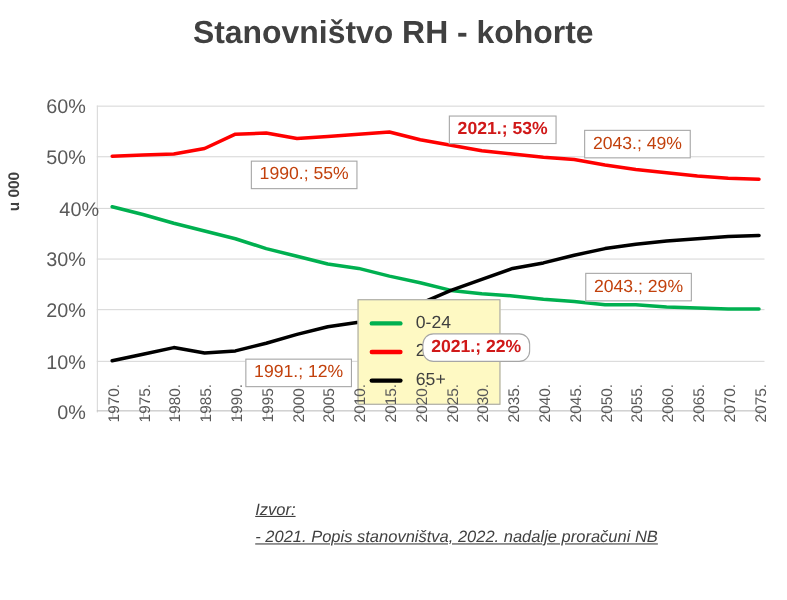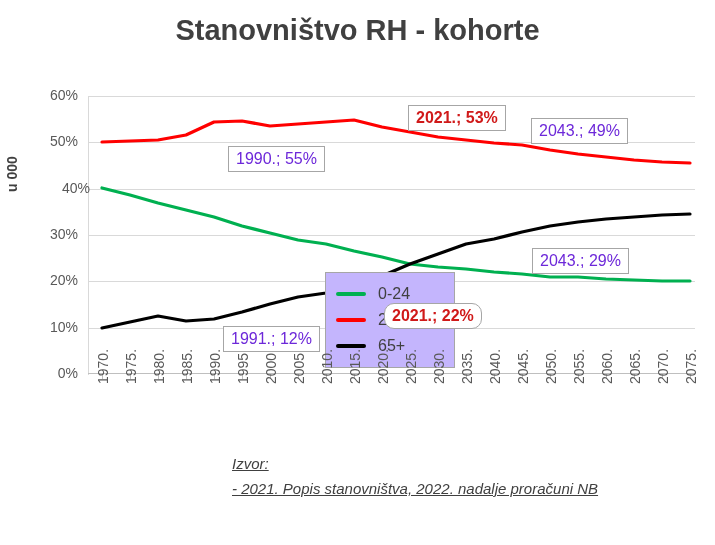--- a/index.html
+++ b/index.html
@@ -34,21 +34,21 @@
   }
   .axis-bottom{
     position:absolute;left:0;bottom:0;width:607px;height:1px;background:#bfbfbf;
   }
   .tick-mark{
     position:absolute;width:1px;height:5px;background:#bfbfbf;top:278px;
   }
 
   .ylabel{
     position:absolute;left:-70px;width:60px;text-align:right;
-    font-size:14px;color:#595959;
+    font-size:18px;color:#595959;
   }
   .yaxis-title{
     position:absolute;left:4px;top:192px;
     font-size:14px;font-weight:bold;color:#404040;
     transform:rotate(-90deg);transform-origin:left top;
     white-space:nowrap;
   }
   .xlabel{
     position:absolute;top:384px;
     font-size:14px;color:#595959;
@@ -56,35 +56,35 @@
     transform-origin:left top;
     white-space:nowrap;
     text-align:left;
   }
 
   svg.lines{position:absolute;left:0;top:0;width:607px;height:278px;overflow:visible;}
 
   
   .legend{
     position:absolute;left:237px;top:176px;width:130px;
-    background:#c4b5fd;border:1px solid #a6a6a6;
+    background:#fef9c3;border:1px solid #a6a6a6;
     padding:8px 10px 8px 10px;
     box-sizing:border-box;
   }
   .legend-row{display:flex;align-items:center;height:26px;}
   .legend-swatch{width:30px;height:4px;margin-right:12px;border-radius:2px;}
   .legend-label{font-size:16px;color:#404040;}
 
   
   .callout{
     position:absolute;
     background:#ffffff;
     border:1px solid #a6a6a6;
     font-size:16px;
-    color:#6d28d9;
+    color:#c2410c;
     padding:3px 7px;
     white-space:nowrap;
     box-sizing:border-box;
   }
   .callout.red{color:#d01919;font-weight:bold;}
 
   .source{
     position:absolute;left:232px;top:452px;width:470px;
     font-size:15px;font-style:italic;color:#404040;line-height:1.65;
   }

